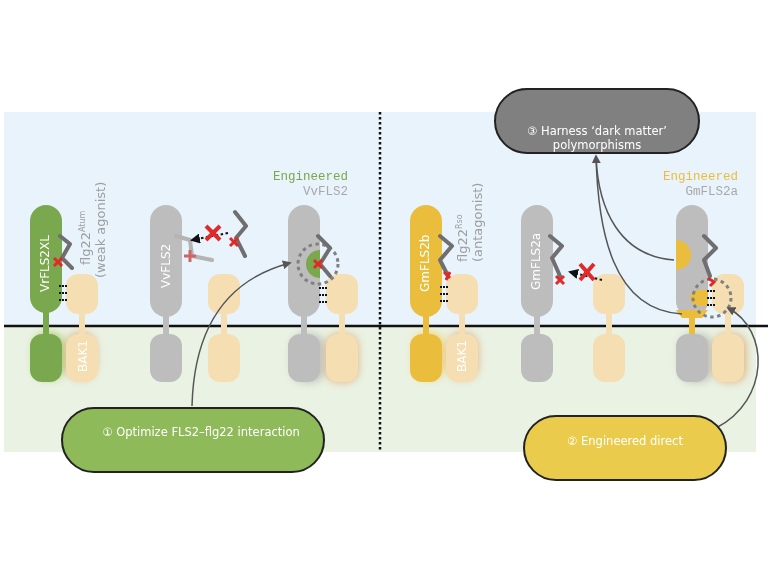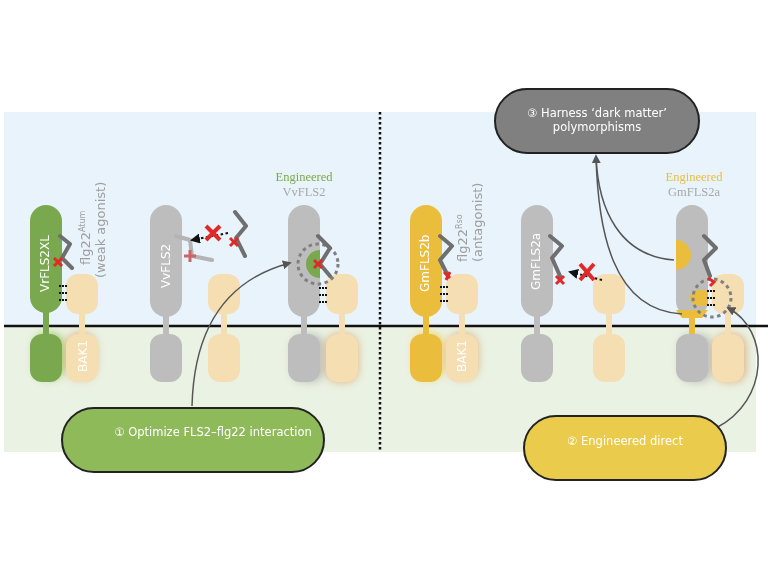--- a/index.html
+++ b/index.html
@@ -1,20 +1,20 @@
 <!DOCTYPE html>
 <html><head>
   <meta charset="utf-8">
   <style>
     html, body { margin: 0; padding: 0; background: #ffffff; }
     body { width: 768px; height: 576px; position: relative; overflow: hidden; font-family: "DejaVu Sans", sans-serif; }
     #stage { position: absolute; left: 0; top: 0; width: 768px; height: 576px; }
     .pill-text { position: absolute; text-align: center; font-family: "DejaVu Sans", sans-serif; font-size: 11.5px; line-height: 14px; }
     .vlabel { position: absolute; transform-origin: 0 0; transform: rotate(-90deg); white-space: nowrap; font-family: "DejaVu Sans", sans-serif; }
-    .hlabel { position: absolute; text-align: center; white-space: nowrap; font-family: Liberation Serif, serif; font-size: 12px; line-height: 14px; }
+    .hlabel { position: absolute; text-align: right; white-space: nowrap; font-family: Liberation Mono, monospace; font-size: 12px; line-height: 14px; }
   </style>
 </head>
 <body>
 
 <div id="stage">
   <svg width="768" height="576" viewBox="0 0 768 576" xmlns="http://www.w3.org/2000/svg" style="position:absolute;left:0;top:0;">
     <defs>
       <filter id="glowG" x="-50%" y="-50%" width="200%" height="200%">
           <feGaussianBlur stdDeviation="4"></feGaussianBlur>
         </filter>
@@ -201,38 +201,38 @@
     <span>flg22</span><sup style="font-size:8px;">Atum</sup>
   </div>
   <div class="vlabel" style="left:93px;top:278px;color:#9e9e9e;font-size:13px;">(weak agonist)</div>
   <div class="vlabel" style="left:76px;top:372px;color:#ffffff;font-size:12px;">BAK1</div>
 
   <div class="vlabel" style="left:159px;top:288px;color:#ffffff;font-size:12px;">VvFLS2</div>
 
   <div class="hlabel" style="left:260px;top:170px;width:88px;color:#7aa84e;font-size:12.5px;">Engineered</div>
   <div class="hlabel" style="left:260px;top:185px;width:88px;color:#a8a8a8;font-size:12.5px;">VvFLS2</div>
 
-  <div class="pill-text" style="left:88px;top:425px;width:250px;color:#ffffff;">
+  <div class="pill-text" style="left:76px;top:425px;width:250px;color:#ffffff;">
     <span>①</span>
     <span>Optimize FLS2–flg22 interaction</span><br>
   </div>
 
   <div class="vlabel" style="left:418px;top:292px;color:#ffffff;font-size:12px;">GmFLS2b</div>
   <div class="vlabel" style="left:455px;top:262px;color:#9e9e9e;font-size:13px;">
     <span>flg22</span><sup style="font-size:8px;">Rso</sup>
   </div>
   <div class="vlabel" style="left:470px;top:262px;color:#9e9e9e;font-size:13px;">(antagonist)</div>
   <div class="vlabel" style="left:455px;top:372px;color:#ffffff;font-size:12px;">BAK1</div>
 
   <div class="vlabel" style="left:529px;top:290px;color:#ffffff;font-size:12px;">GmFLS2a</div>
 
   <div class="hlabel" style="left:650px;top:170px;width:88px;color:#ebbd3c;font-size:12.5px;">Engineered</div>
   <div class="hlabel" style="left:650px;top:185px;width:88px;color:#a8a8a8;font-size:12.5px;">GmFLS2a</div>
 
-  <div class="pill-text" style="left:500px;top:106px;width:194px;color:#ffffff;">
+  <div class="pill-text" style="left:500px;top:124px;width:194px;color:#ffffff;">
     <span>③</span>
     <span>Harness ‘dark matter’</span><br>
     <span>polymorphisms</span>
   </div>
 
   <div class="pill-text" style="left:530px;top:434px;width:190px;color:#ffffff;">
     <span>②</span>
     <span>Engineered direct</span><br>
   </div>
 </div>

